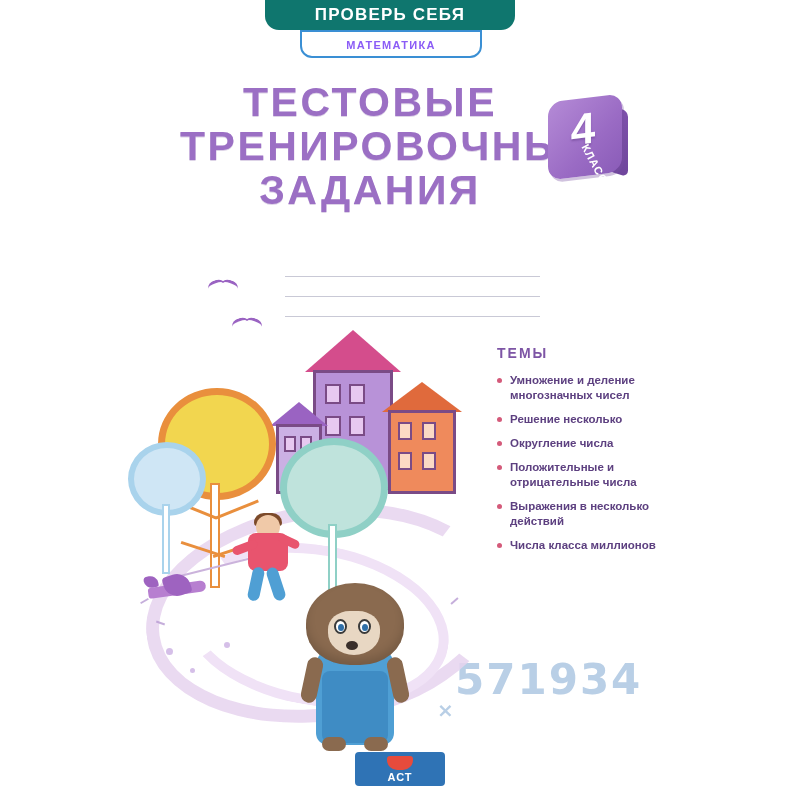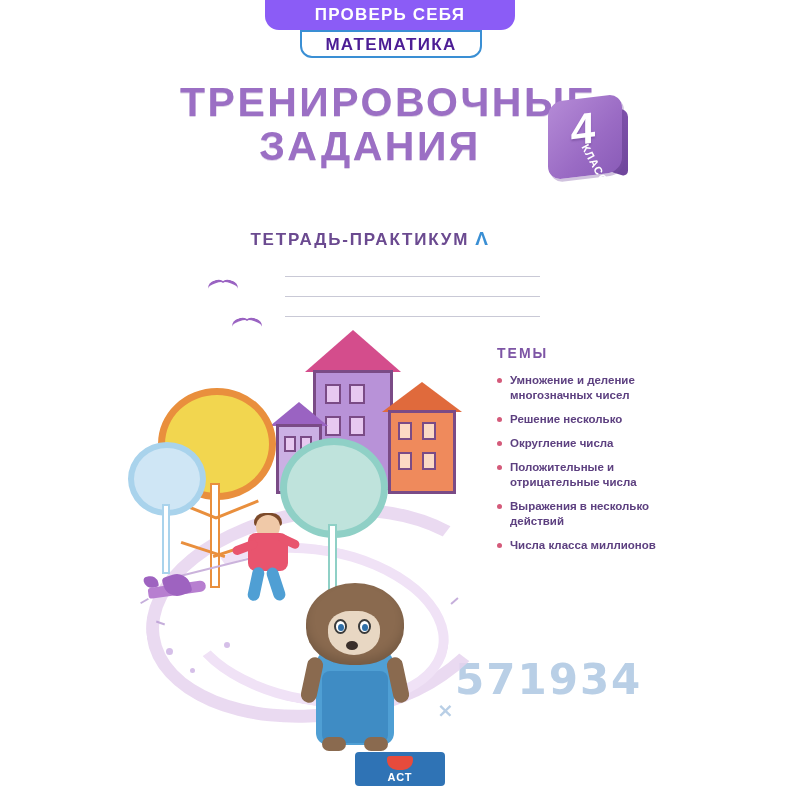--- a/index.html
+++ b/index.html
@@ -21,41 +21,41 @@
     overflow: hidden;
   }
 
   
   .banner-series {
     position: absolute;
     left: 265px;
     top: 0px;
     width: 250px;
     height: 30px;
-    background: #8b5cf6;
+    background: #0f766e;
     border-radius: 0 0 14px 14px;
     color: #ffffff;
     font-size: 17px;
     font-weight: bold;
     letter-spacing: 1.2px;
     text-align: center;
     line-height: 30px;
     text-transform: uppercase;
   }
   .banner-subject {
     position: absolute;
     left: 300px;
     top: 30px;
     width: 182px;
     height: 28px;
     background: #ffffff;
     border: 2px solid #3a8fd4;
     border-radius: 0 0 12px 12px;
-    color: #4c1d95;
-    font-size: 17px;
+    color: #8b5cf6;
+    font-size: 11px;
     font-weight: bold;
     letter-spacing: 1.3px;
     text-align: center;
     line-height: 26px;
     text-transform: uppercase;
     box-sizing: border-box;
   }
 
   
   .title-block {
@@ -557,34 +557,32 @@
 </style>
 </head>
 <body>
 
 <div class="cover">
 
   <div class="banner-series">ПРОВЕРЬ СЕБЯ</div>
   <div class="banner-subject">МАТЕМАТИКА</div>
 
   <div class="title-block">
+    <div class="title-line">ТЕСТОВЫЕ</div>
     <div class="title-line">ТРЕНИРОВОЧНЫЕ</div>
     <div class="title-line">ЗАДАНИЯ</div>
   </div>
 
   <div class="grade-cube">
     <div class="cube-side"></div>
     <div class="cube-face"></div>
     <div class="cube-number">4</div>
     <div class="cube-label">КЛАСС</div>
   </div>
 
-  <div class="subtitle">
-    <span>ТЕТРАДЬ-ПРАКТИКУМ</span><span class="subtitle-mark">Λ</span>
-  </div>
 
   <div class="name-lines">
     <div class="name-line"></div>
     <div class="name-line"></div>
     <div class="name-line"></div>
   </div>
 
   <div class="topics">
     <div class="topics-title">ТЕМЫ</div>
     <div class="topic-item">Умножение и деление многозначных чисел</div>

